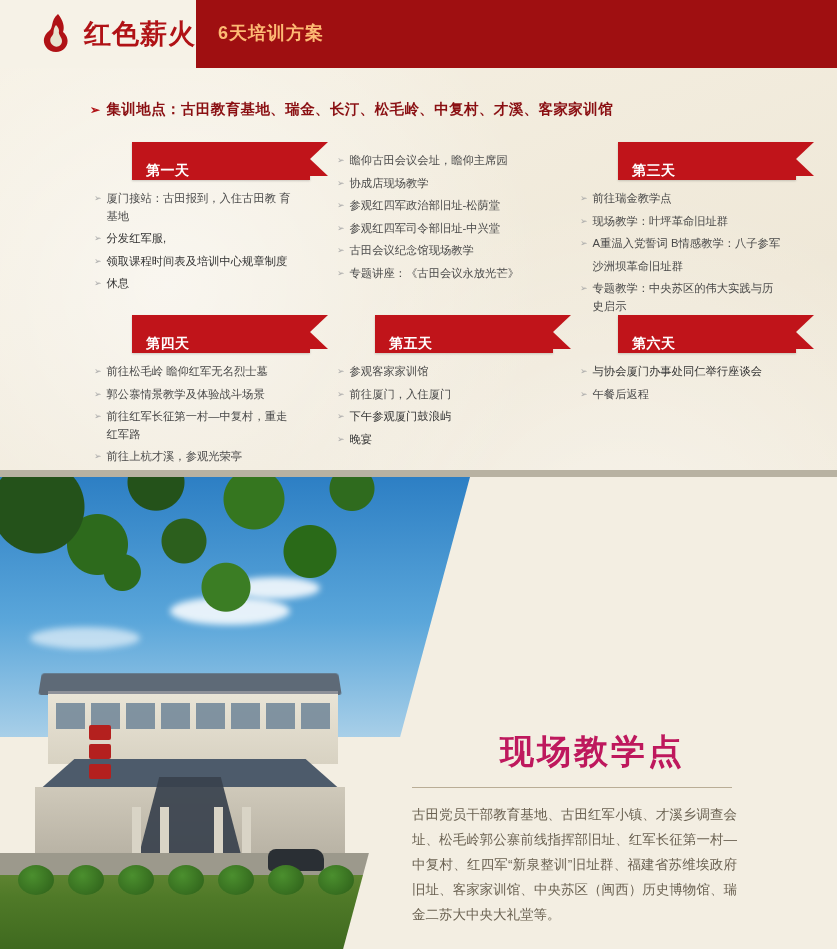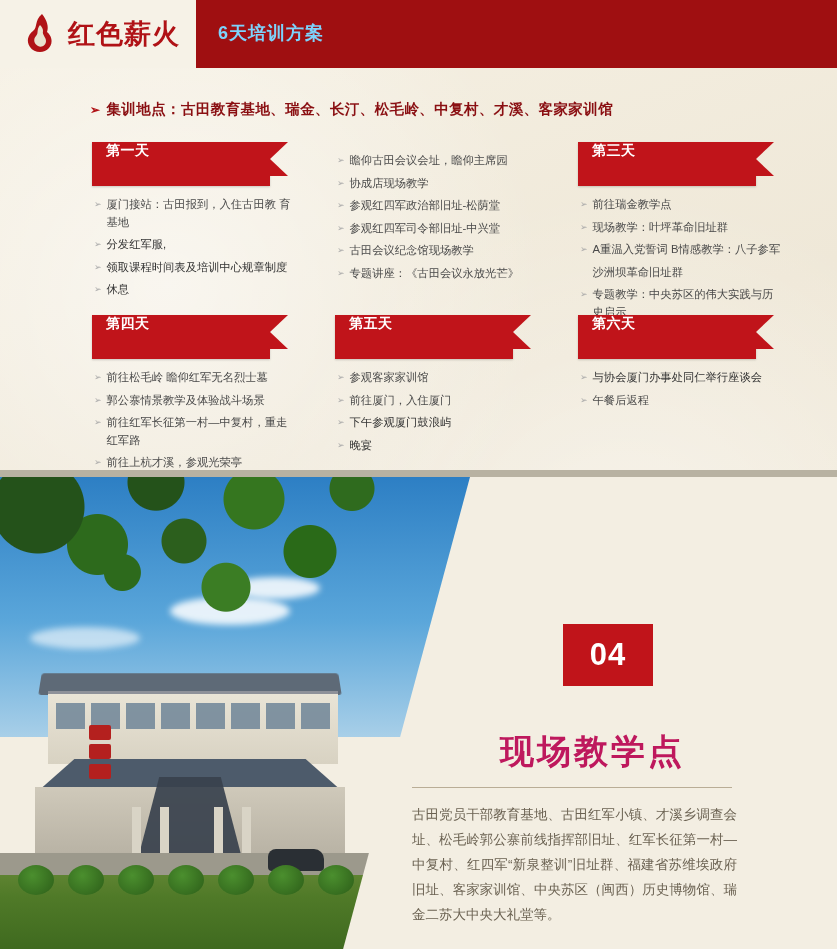--- a/index.html
+++ b/index.html
@@ -35,21 +35,21 @@
     z-index: 5;
   }
   .header-logo-box {
     position: absolute;
     left: 0; top: 0;
     width: 196px;
     height: 68px;
     background: #f6f2e7;
     display: flex;
     align-items: center;
-    justify-content: center;
+    justify-content: flex-end;
   }
   .logo-flame {
     width: 46px;
     height: 46px;
     position: relative;
     margin-right: 6px;
     flex: none;
   }
   .logo-flame svg { display: block; }
   .logo-text {
@@ -57,21 +57,21 @@
     font-size: 27px;
     font-weight: bold;
     color: #b01216;
     letter-spacing: 1px;
     white-space: nowrap;
   }
   .header-title {
     position: absolute;
     left: 218px;
     top: 21px;
-    color: #7dd3fc;
+    color: #fdba74;
     font-size: 18px;
     font-weight: bold;
     letter-spacing: 1px;
   }
 
   
   .topline {
     position: absolute;
     left: 90px;
     top: 100px;
@@ -95,26 +95,27 @@
     top: 142px;
     width: 680px;
   }
   .row { position: relative; }
   .day-col {
     position: absolute;
     width: 203px;
   }
   .banner {
     position: relative;
-    height: 44px;
+    height: 38px;
     width: 178px;
     background: #c0141a;
     display: flex;
-    align-items: flex-start;
+    align-items: flex-end;
     box-shadow: 0 1px 2px rgba(0,0,0,0.18);
+    margin-left: 40px;
   }
   .banner::after {
     content: "";
     position: absolute;
     left: 178px;
     top: 0;
     width: 0;
     height: 0;
     border-top: 17px solid #c0141a;
     border-bottom: 17px solid #c0141a;
@@ -586,19 +587,18 @@
         <div class="bush" style="left:18px;"></div>
         <div class="bush" style="left:68px;"></div>
         <div class="bush" style="left:118px;"></div>
         <div class="bush" style="left:168px;"></div>
         <div class="bush" style="left:218px;"></div>
         <div class="bush" style="left:268px;"></div>
         <div class="bush" style="left:318px;"></div>
       </div>
     </div>
 
-    <div class="num-box">04</div>
     <div class="sec-title">现场教学点</div>
     <div class="sec-rule"></div>
     <div class="sec-body">古田党员干部教育基地、古田红军小镇、才溪乡调查会址、松毛岭郭公寨前线指挥部旧址、红军长征第一村—中复村、红四军“新泉整训”旧址群、福建省苏维埃政府旧址、客家家训馆、中央苏区（闽西）历史博物馆、瑞金二苏大中央大礼堂等。</div>
   </div>
 
 </div>
 
 </body></html>

